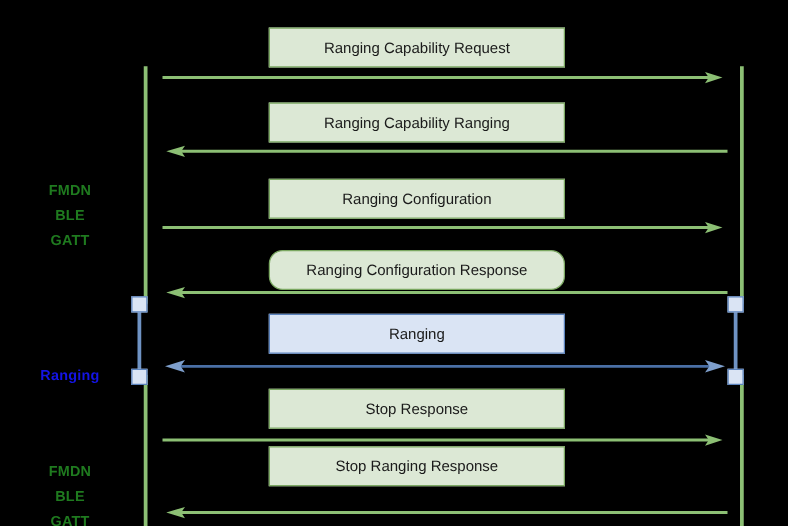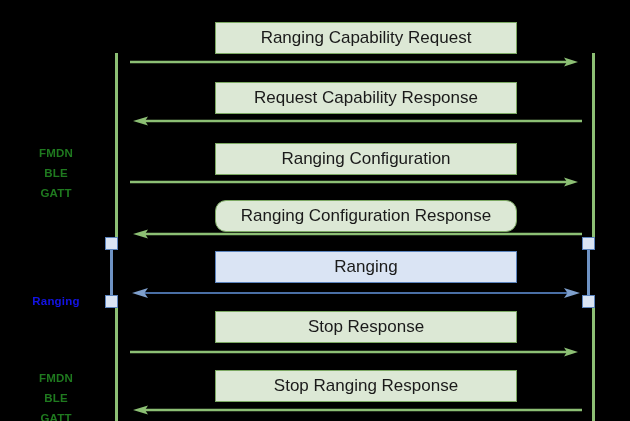--- a/index.html
+++ b/index.html
@@ -36,27 +36,27 @@
     white-space: pre-line;
     margin-top: 33px;
   }
   .phase-label.green { color: #1f7a1f; }
   .phase-label.blue  { color: #1414e6; }
 
   
   .msg-box {
     position: absolute;
     left: 215px;
-    width: 302px;
+    width: 237px;
     height: 32px;
     box-sizing: border-box;
     display: flex;
     align-items: center;
     justify-content: center;
-    font-size: 17px;
+    font-size: 12px;
     color: #1a1a1a;
   }
   .msg-box.green {
     background: #dce8d5;
     border: 1px solid #7ba862;
   }
   .msg-box.blue {
     background: #dae4f4;
     border: 1px solid #5b83bd;
   }
@@ -115,21 +115,21 @@
     <span>Ranging Capability Request</span>
   </div>
   <div class="arrow" style="left:130px; top:56px; width:450px;">
     <svg width="450" height="12" viewBox="0 0 450 12">
       <line x1="0" y1="6" x2="440" y2="6" stroke="#8cbf74" stroke-width="2.4"></line>
       <path d="M448 6 L434 1.5 L437 6 L434 10.5 Z" fill="#8cbf74"></path>
     </svg>
   </div>
 
   <div class="msg-box green" style="top:82px;">
-    <span>Request Capability Response</span>
+    <span>Ranging Capability Ranging</span>
   </div>
   <div class="arrow" style="left:132px; top:115px; width:450px;">
     <svg width="450" height="12" viewBox="0 0 450 12">
       <line x1="10" y1="6" x2="450" y2="6" stroke="#8cbf74" stroke-width="2.4"></line>
       <path d="M1 6 L16 1.5 L13 6 L16 10.5 Z" fill="#8cbf74"></path>
     </svg>
   </div>
 
   <div class="msg-box green" style="top:143px;">
     <span>Ranging Configuration</span>
@@ -165,21 +165,21 @@
   <div class="msg-box green" style="top:311px;">
     <span>Stop Response</span>
   </div>
   <div class="arrow" style="left:130px; top:346px; width:450px;">
     <svg width="450" height="12" viewBox="0 0 450 12">
       <line x1="0" y1="6" x2="440" y2="6" stroke="#8cbf74" stroke-width="2.4"></line>
       <path d="M448 6 L434 1.5 L437 6 L434 10.5 Z" fill="#8cbf74"></path>
     </svg>
   </div>
 
-  <div class="msg-box green" style="top:370px;">
+  <div class="msg-box green" style="top:357px;">
     <span>Stop Ranging Response</span>
   </div>
   <div class="arrow" style="left:132px; top:404px; width:450px;">
     <svg width="450" height="12" viewBox="0 0 450 12">
       <line x1="10" y1="6" x2="450" y2="6" stroke="#8cbf74" stroke-width="2.4"></line>
       <path d="M1 6 L16 1.5 L13 6 L16 10.5 Z" fill="#8cbf74"></path>
     </svg>
   </div>
 
 </div>

